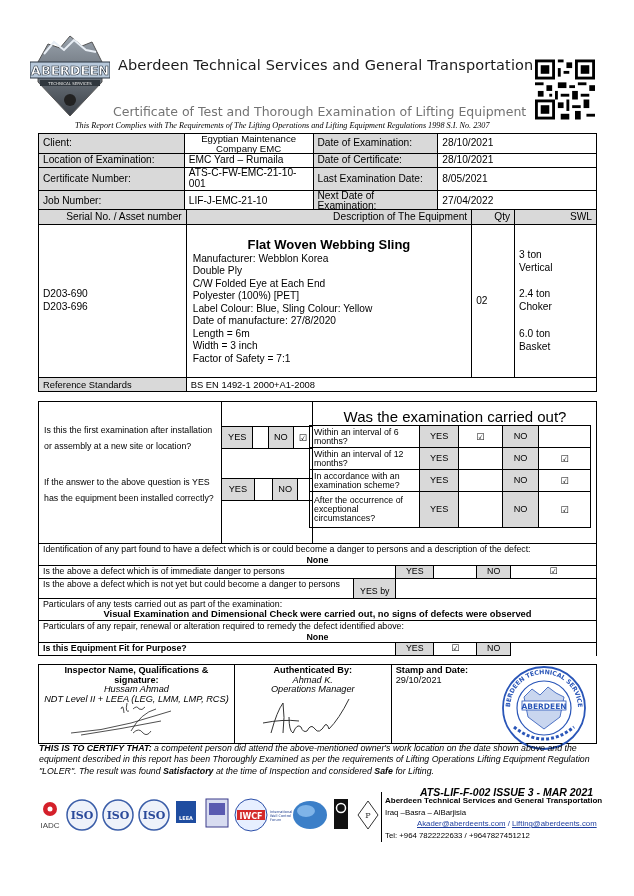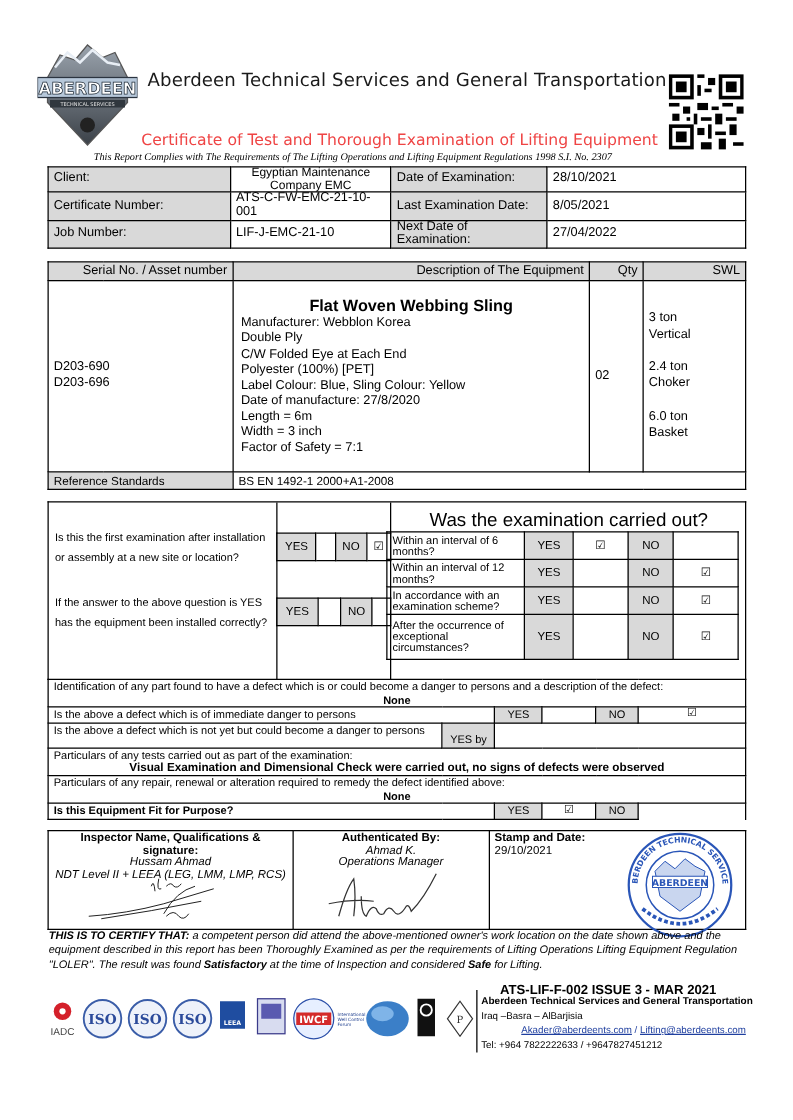--- a/index.html
+++ b/index.html
@@ -4,21 +4,21 @@
 <style>
   * { box-sizing: border-box; margin: 0; padding: 0; }
   html, body { width: 634px; height: 896px; background: #ffffff; overflow: hidden; }
   body { font-family: "Liberation Sans", sans-serif; color: #000; font-size: 10px; position: relative; }
 
   .abs { position: absolute; }
 
   
   #logo { left: 30px; top: 32px; width: 80px; height: 86px; }
   #company-title { left: 118px; top: 57px; font-family: "DejaVu Sans", sans-serif; font-size: 14.5px; letter-spacing: 0.1px; color: #1a1a1a; }
-  #cert-title { left: 113px; top: 104px; font-family: "DejaVu Sans", sans-serif; font-size: 12.5px; color: #ef4444; }
+  #cert-title { left: 113px; top: 104px; font-family: "DejaVu Sans", sans-serif; font-size: 12.5px; color: #737373; }
   #compliance { left: 75px; top: 121px; font-family: "Liberation Serif", serif; font-style: italic; font-size: 8.2px; }
   #qr { left: 535px; top: 58px; width: 60px; height: 63px; }
 
   table { border-collapse: collapse; position: absolute; }
   td { border: 1px solid #000; padding: 0 4px; vertical-align: middle; font-size: 10.2px; line-height: 1.05; }
   .gray { background: #d9d9d9; }
   .c { text-align: center; }
 
   
   #info-table { left: 38px; top: 133px; width: 559px; }
@@ -47,21 +47,21 @@
   #sig-table { left: 38px; top: 664px; width: 559px; }
   #sig-table td { vertical-align: top; font-size: 9.2px; padding: 1px 4px; }
   .b { font-weight: bold; }
   .i { font-style: italic; }
 
   #certify { left: 39px; top: 743px; width: 560px; font-size: 8.8px; font-style: italic; line-height: 1.28; }
 
   
   #footer-logos { left: 38px; top: 795px; width: 345px; height: 44px; }
   #footer-div { left: 381px; top: 792px; width: 1px; height: 50px; background: #000; }
-  #form-code { left: 400px; top: 786px; font-weight: bold; font-size: 10.5px; }
+  #form-code { left: 420px; top: 786px; font-weight: bold; font-size: 10.5px; font-style: italic; }
   #footer-company { left: 385px; top: 796px; font-weight: bold; font-size: 8px; }
   #footer-loc { left: 385px; top: 808px; font-size: 7.8px; }
   #footer-email { left: 385px; top: 819px; font-size: 7.8px; color: #1f3f9f; margin-left: 32px; }
   #footer-email a { color: #1f3f9f; text-decoration: underline; }
   #footer-tel { left: 385px; top: 831px; font-size: 7.8px; }
 </style>
 </head>
 <body>
 
 <svg id="logo" class="abs" viewBox="0 0 80 86">
@@ -130,20 +130,26 @@
       <col style="width:159px">
     </colgroup>
   <tbody>
       <tr>
     <td class="gray">Client:</td>
     <td class="c" style="font-size:9.6px;line-height:1.0">Egyptian Maintenance Company EMC</td>
     <td class="gray">Date of Examination:</td>
     <td>28/10/2021</td>
   </tr>
   <tr>
+    <td class="gray">Location of Examination:</td>
+    <td>EMC Yard – Rumaila</td>
+    <td class="gray">Date of Certificate:</td>
+    <td>28/10/2021</td>
+  </tr>
+  <tr>
     <td class="gray">Certificate Number:</td>
     <td>ATS-C-FW-EMC-21-10-001</td>
     <td class="gray">Last Examination Date:</td>
     <td>8/05/2021</td>
   </tr>
   <tr>
     <td class="gray">Job Number:</td>
     <td>LIF-J-EMC-21-10</td>
     <td class="gray">Next Date of Examination:</td>
     <td>27/04/2022</td>

